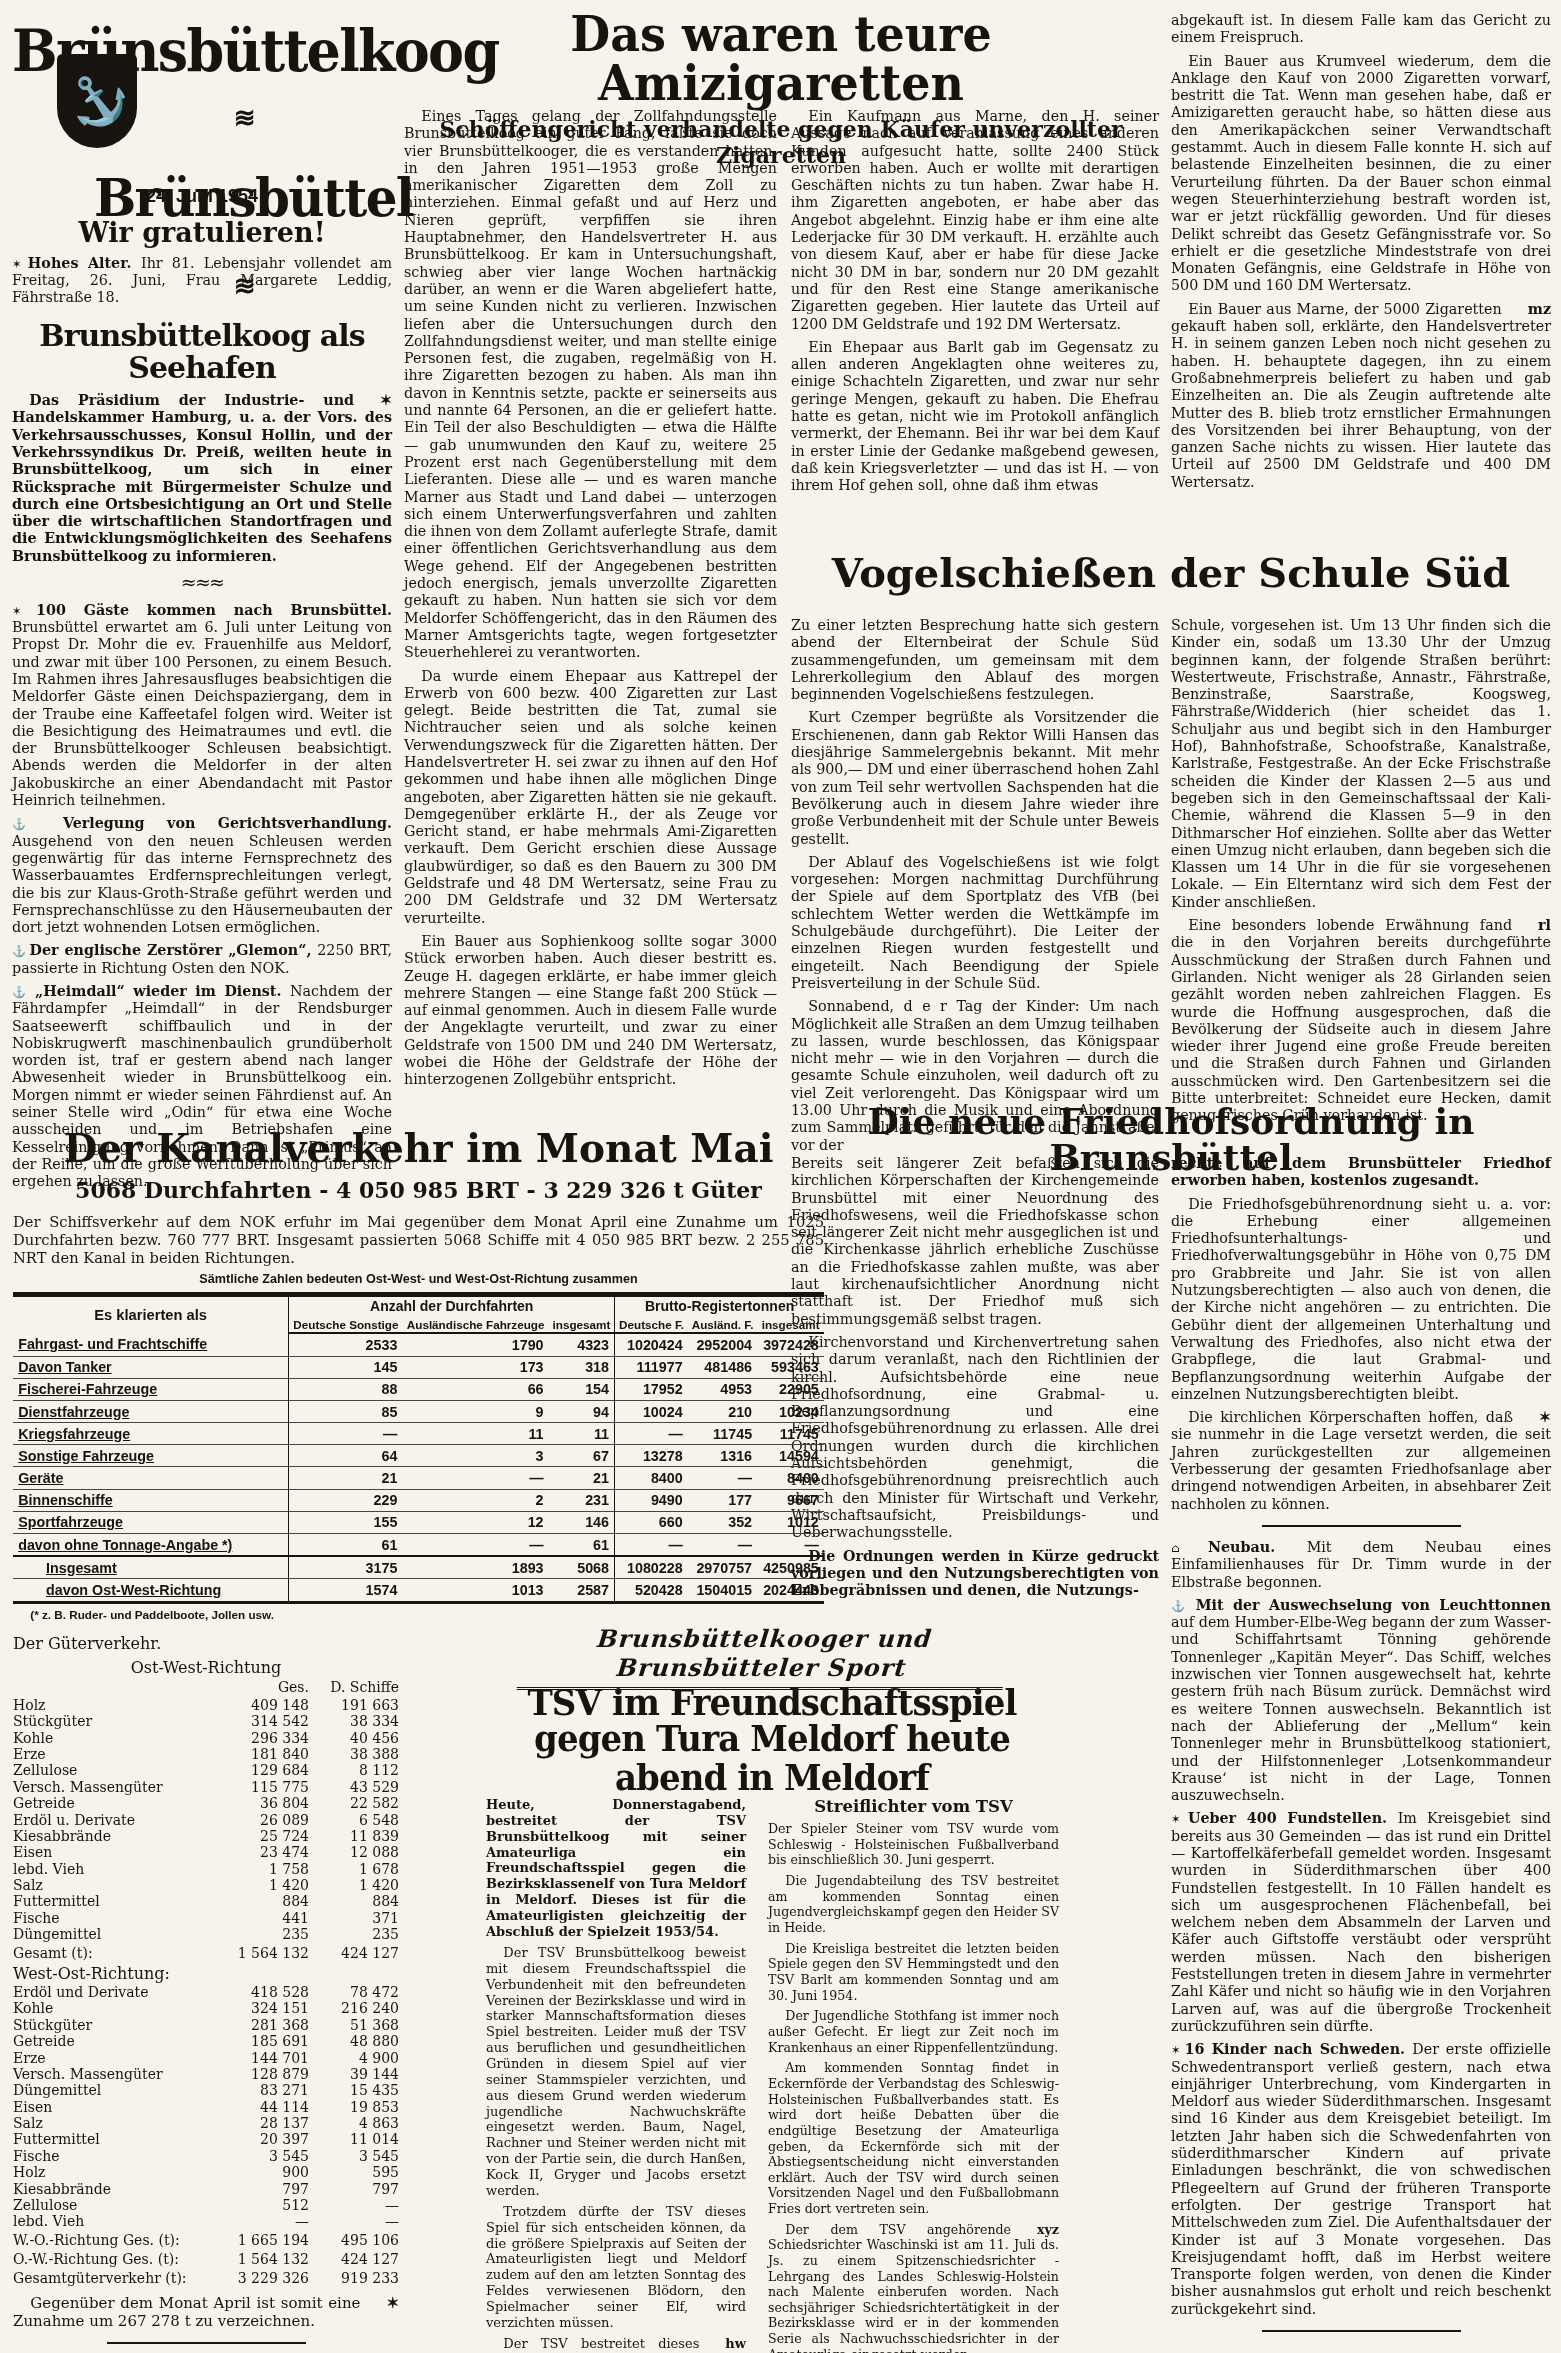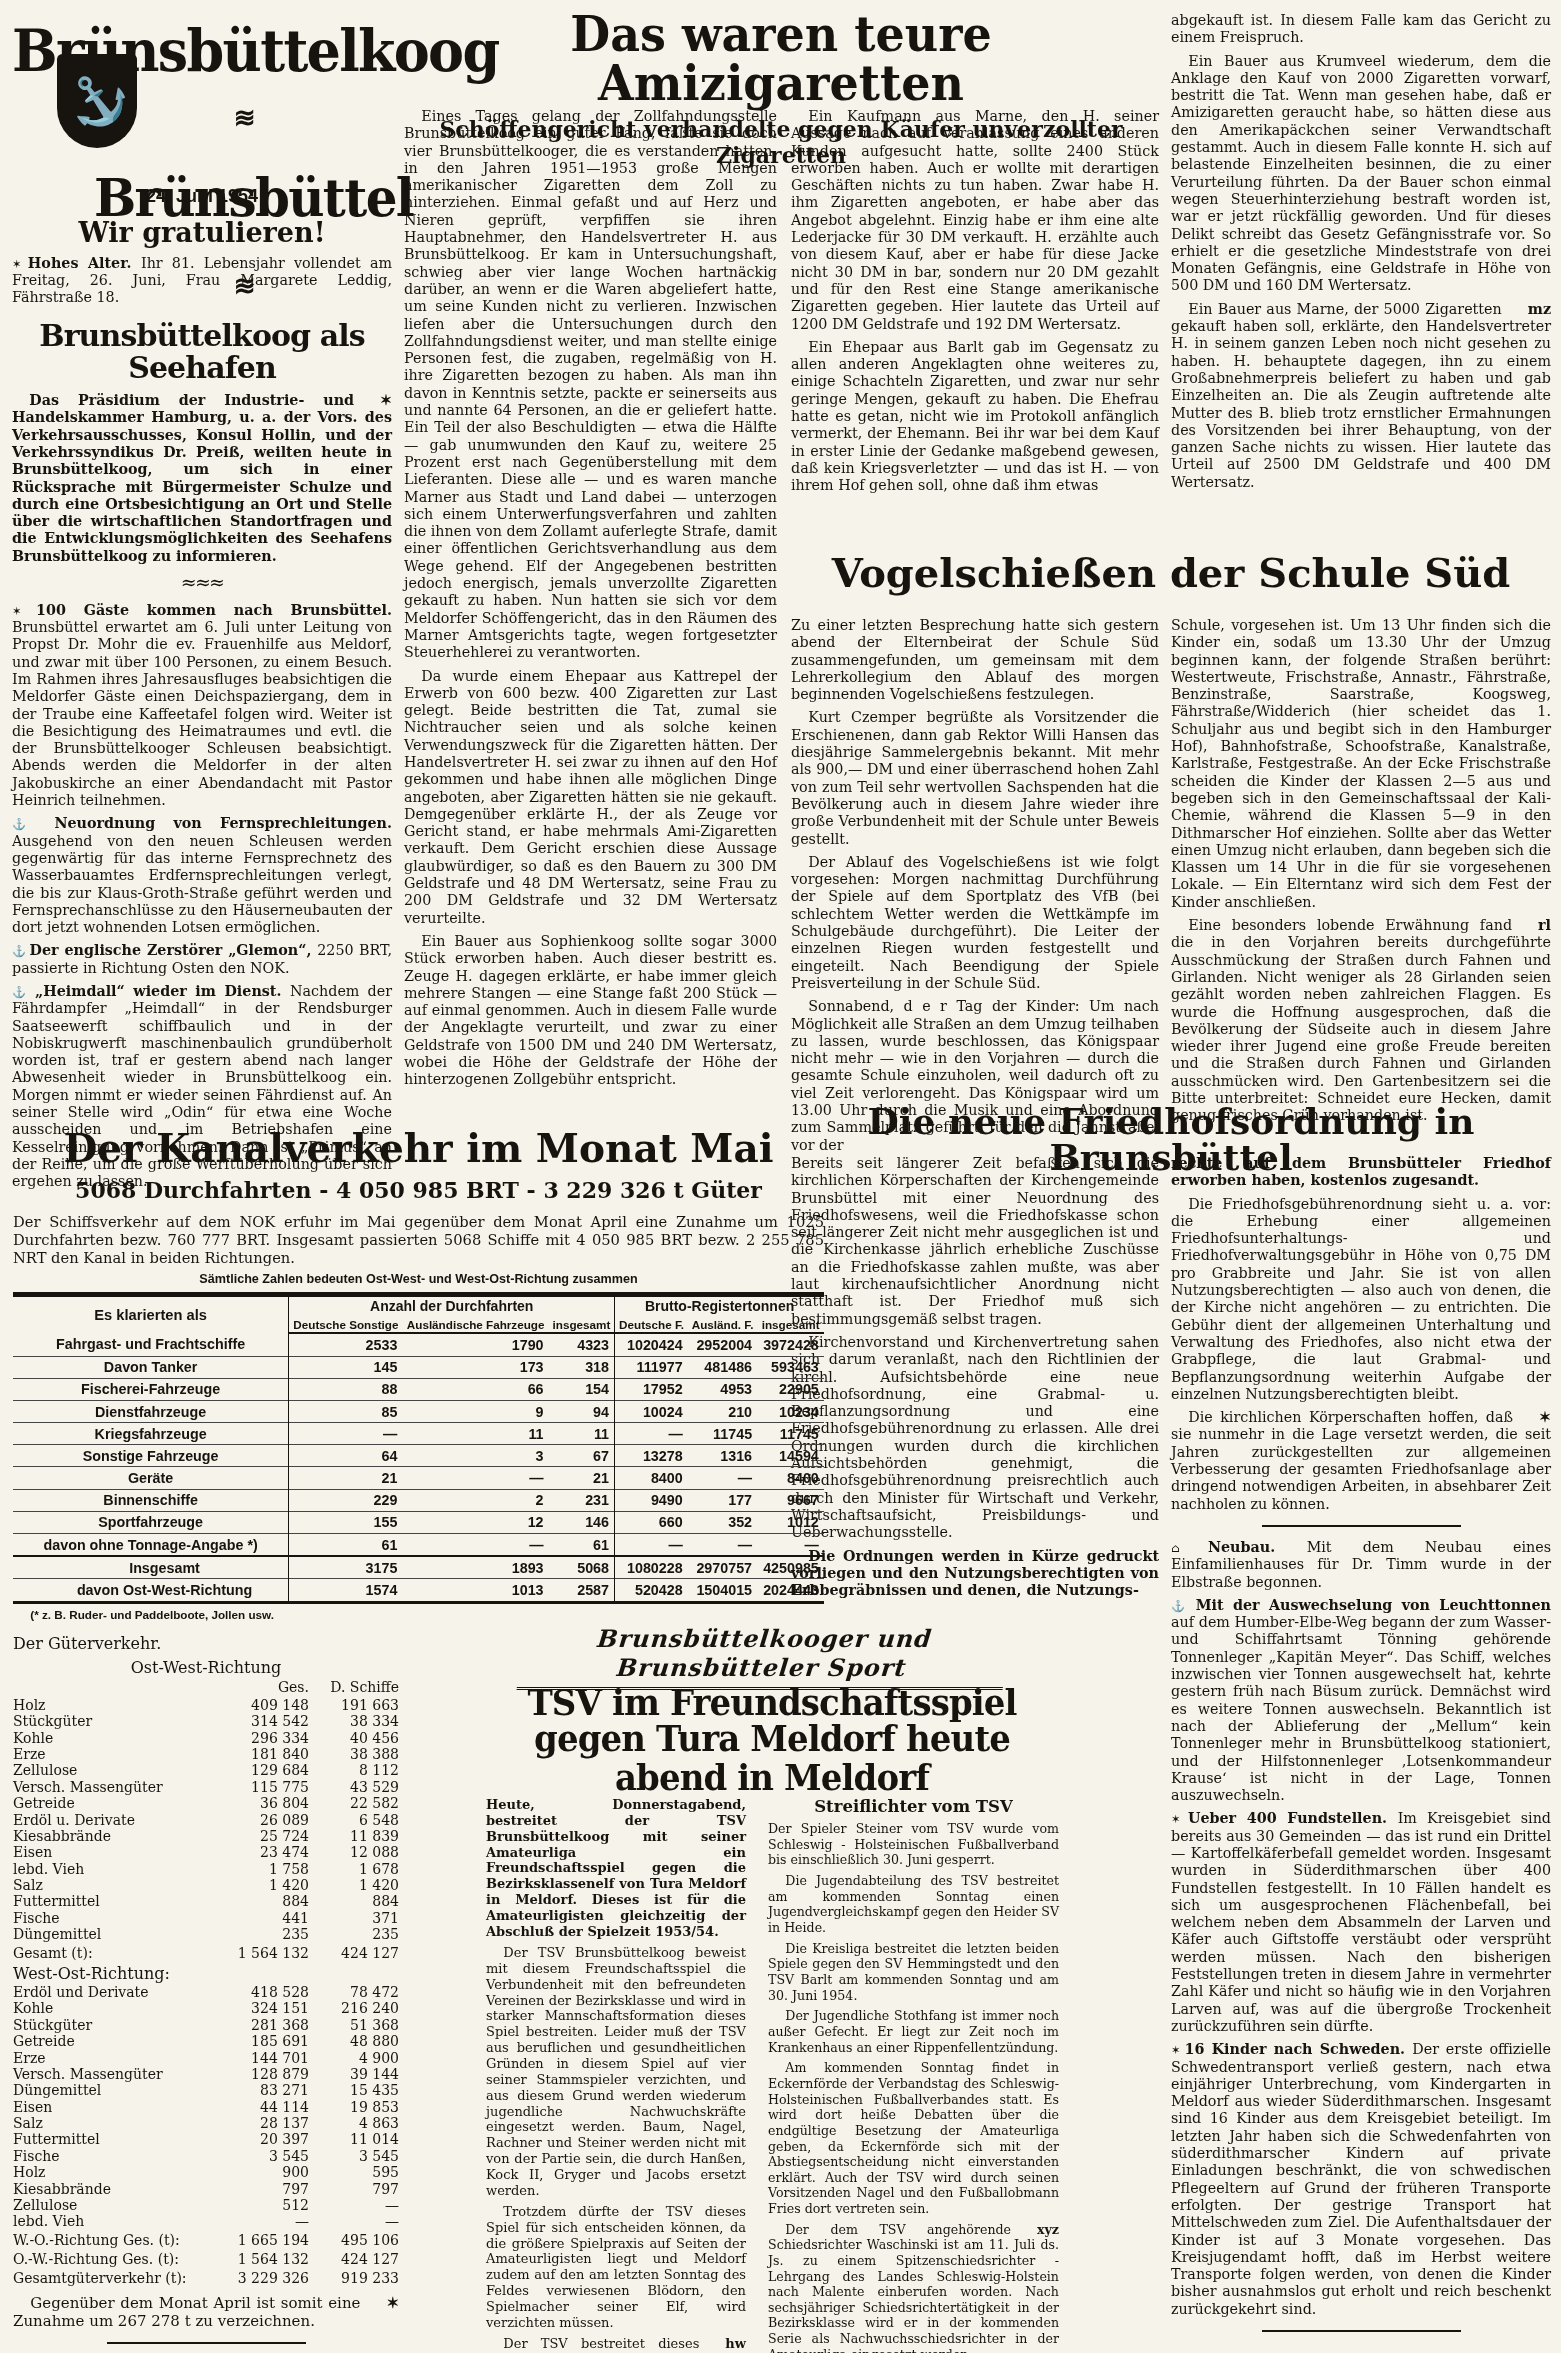--- a/index.html
+++ b/index.html
@@ -33,21 +33,21 @@
   .subk{font-weight:bold;text-align:center;font-size:22px;margin:8.7px 0 10.4px;}
   .kintro p{font-size:14.7px;}
   .note{font-family:"Liberation Sans",sans-serif;font-weight:bold;font-size:12.6px;text-align:center;margin:3.5px 0 5.2px;}
   
   table.kt{width:100%;border-collapse:collapse;font-family:"Liberation Sans",sans-serif;font-weight:bold;
            border-top:5.2px solid #17140f;border-bottom:3.5px solid #17140f;}
   table.kt th{font-size:14px;padding:1.7px 3.5px;}
   table.kt th.corner{font-size:14.7px;text-align:center;width:34%;}
   table.kt thead tr:last-child th{font-size:11.7px;border-bottom:2.6px solid #17140f;}
   table.kt td{font-size:14.3px;padding:2.6px 5.2px;text-align:right;}
-  table.kt td:first-child{text-align:center;}
+  table.kt td:first-child{text-align:left;text-decoration:underline;}
   table.kt td.g1,th.g1{border-left:1.7px solid #17140f;}
   table.kt tbody tr+tr td{border-top:0.9px solid #444;}
   table.kt tbody.tot td{border-top:2.6px solid #17140f;}
   table.kt tbody.tot tr+tr td{border-top:0.9px solid #444;}
   table.kt tbody.tot td:first-child{padding-left:33px;}
   .fnote{font-family:"Liberation Sans",sans-serif;font-weight:bold;font-size:11.7px;margin-top:4.3px;padding-left:17.3px;}
   
   .gtitle{font-size:16px;margin-bottom:5.2px;}
   .gdir{font-size:16px;text-align:center;margin:1.7px 0;}
   .gdir2{font-size:16px;margin:2.6px 0 0.9px;}
@@ -85,21 +85,21 @@
     <div>
         <p class="noind"><span class="star">✶ </span><b class="lead">Hohes Alter. </b>Ihr 81. Lebensjahr vollendet am Freitag, 26. Juni, Frau Margarete Leddig, Fährstraße 18.</p>
       </div>
     <div class="h-col2">Brunsbüttelkoog als Seehafen</div>
     <div>
         <p class="bold"><span class="sig">✶</span>Das Präsidium der Industrie- und Handelskammer Hamburg, u. a. der Vors. des Verkehrsausschusses, Konsul Hollin, und der Verkehrssyndikus Dr. Preiß, weilten heute in Brunsbüttelkoog, um sich in einer Rücksprache mit Bürgermeister Schulze und durch eine Ortsbesichtigung an Ort und Stelle über die wirtschaftlichen Standortfragen und die Entwicklungsmöglichkeiten des Seehafens Brunsbüttelkoog zu informieren.</p>
       </div>
     <div class="wave">≈≈≈</div>
     <div>
         <p class="noind"><span class="star">✶ </span><b class="lead">100 Gäste kommen nach Brunsbüttel. </b>Brunsbüttel erwartet am 6. Juli unter Leitung von Propst Dr. Mohr die ev. Frauenhilfe aus Meldorf, und zwar mit über 100 Personen, zu einem Besuch. Im Rahmen ihres Jahresausfluges beabsichtigen die Meldorfer Gäste einen Deichspaziergang, dem in der Traube eine Kaffeetafel folgen wird. Weiter ist die Besichtigung des Heimatraumes und evtl. die der Brunsbüttelkooger Schleusen beabsichtigt. Abends werden die Meldorfer in der alten Jakobuskirche an einer Abendandacht mit Pastor Heinrich teilnehmen.</p>
-        <p class="noind"><span class="star">⚓ </span><b class="lead">Neuordnung von Fernsprechleitungen. </b>Ausgehend von den neuen Schleusen werden gegenwärtig für das interne Fernsprechnetz des Wasserbauamtes Erdfernsprechleitungen verlegt, die bis zur Klaus-Groth-Straße geführt werden und Fernsprechanschlüsse zu den Häuserneubauten der dort jetzt wohnenden Lotsen ermöglichen.</p>
+        <p class="noind"><span class="star">⚓ </span><b class="lead">Verlegung von Gerichtsverhandlung. </b>Ausgehend von den neuen Schleusen werden gegenwärtig für das interne Fernsprechnetz des Wasserbauamtes Erdfernsprechleitungen verlegt, die bis zur Klaus-Groth-Straße geführt werden und Fernsprechanschlüsse zu den Häuserneubauten der dort jetzt wohnenden Lotsen ermöglichen.</p>
         <p class="noind"><span class="star">⚓ </span><b class="lead">Der englische Zerstörer „Glemon“, </b>2250 BRT, passierte in Richtung Osten den NOK.</p>
         <p class="noind"><span class="star">⚓ </span><b class="lead">„Heimdall“ wieder im Dienst. </b>Nachdem der Fährdampfer „Heimdall“ in der Rendsburger Saatseewerft schiffbaulich und in der Nobiskrugwerft maschinenbaulich grundüberholt worden ist, traf er gestern abend nach langer Abwesenheit wieder in Brunsbüttelkoog ein. Morgen nimmt er wieder seinen Fährdienst auf. An seiner Stelle wird „Odin“ für etwa eine Woche ausscheiden und im Betriebshafen eine Kesselreinigung vornehmen. Dann ist „Primus“ an der Reihe, um die große Werftüberholung über sich ergehen zu lassen.</p>
       </div>
   </div>
 
   <div class="abs" style="left:401px;top:12px;width:760px;">
     <div class="h1a">Das waren teure Amizigaretten</div>
     <div class="sub1">Schöffengericht verhandelte gegen Käufer unverzollter Zigaretten</div>
   </div>
 

